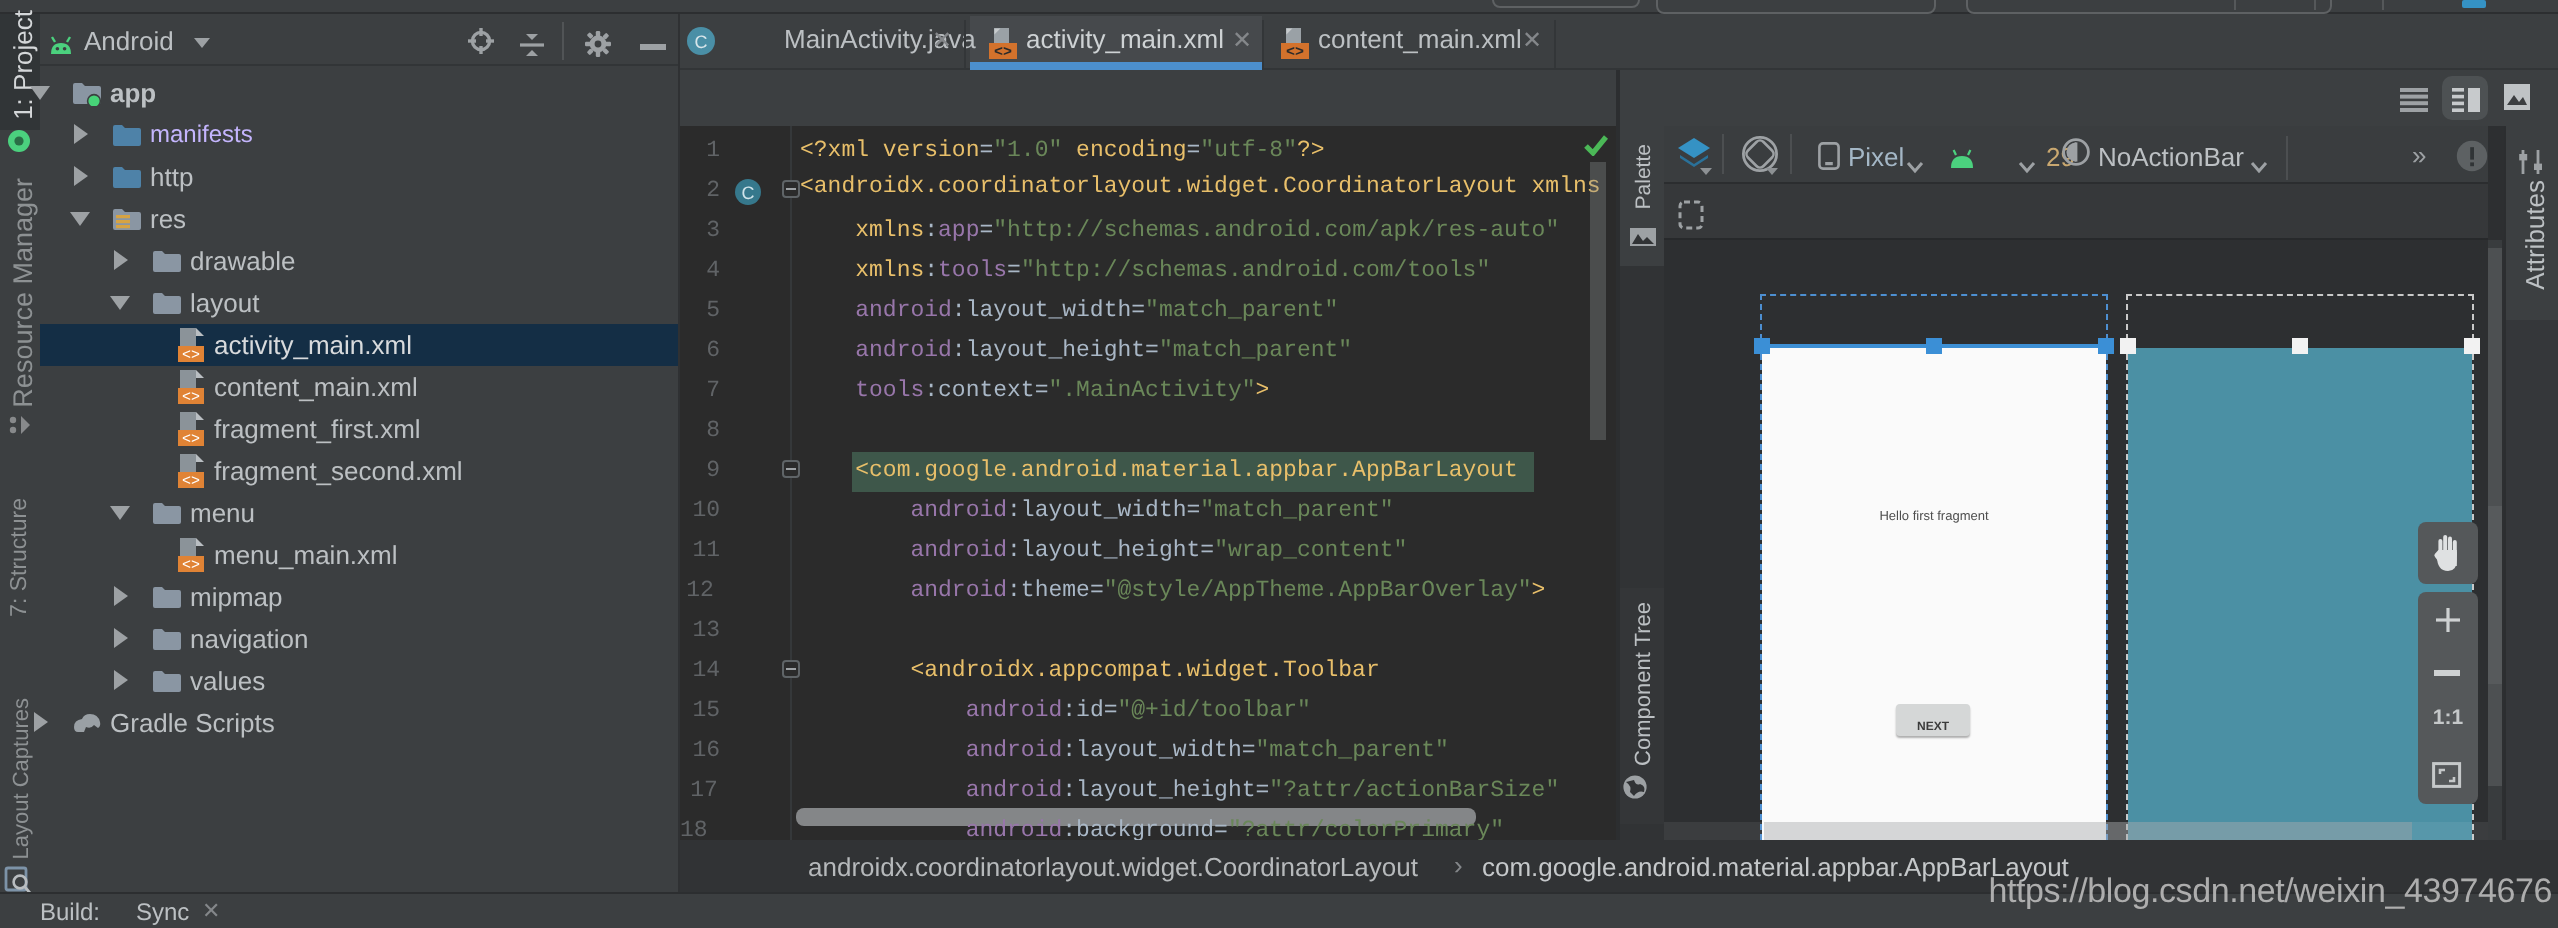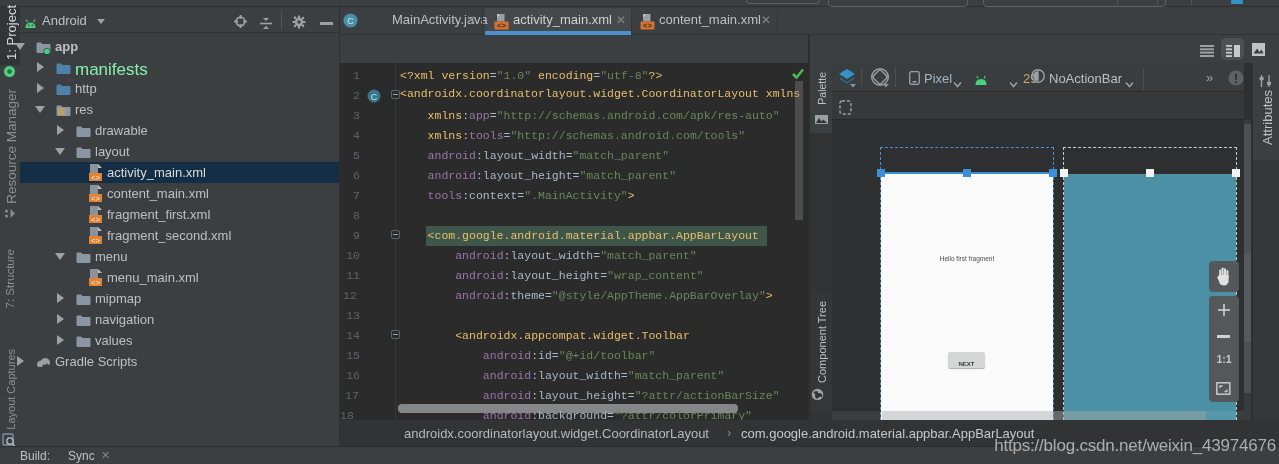--- a/index.html
+++ b/index.html
@@ -108,21 +108,21 @@
     <div class="abs" style="left:15px;top:43px;width:0;height:0;border-left:5.5px solid transparent;border-right:5.5px solid transparent;border-top:7px solid #9da1a4;"></div>
     <div class="abs" style="left:36px;top:40px;"><svg width="15" height="13">
         <path d="M0.5 2.5 Q0.5 1.5 1.5 1.5 H5 L6.5 3 H13.5 Q14.5 3 14.5 4 V11 Q14.5 12 13.5 12 H1.5 Q0.5 12 0.5 11Z" fill="#8a96a3"></path>
         <circle cx="11" cy="10.5" r="3.2" fill="#47d378" stroke="#3c3f41" stroke-width="0.8"></circle>
       </svg></div>
     <div class="abs" style="left:55px;top:39px;font-size:13px;color:#bcc0c3;font-weight:bold;">app</div>
     <div class="abs" style="left:37px;top:62px;width:0;height:0;border-top:5px solid transparent;border-bottom:5px solid transparent;border-left:7px solid #9da1a4;"></div>
     <div class="abs" style="left:56px;top:61px;"><svg width="15" height="13">
         <path d="M0.5 2.5 Q0.5 1.5 1.5 1.5 H5 L6.5 3 H13.5 Q14.5 3 14.5 4 V11 Q14.5 12 13.5 12 H1.5 Q0.5 12 0.5 11Z" fill="#4e82a8"></path>
       </svg></div>
-    <div class="abs" style="left:75px;top:60px;font-size:17px;color:#86efac;">manifests</div>
+    <div class="abs" style="left:75px;top:60px;font-size:12px;color:#c4b5fd;">manifests</div>
     <div class="abs" style="left:37px;top:83px;width:0;height:0;border-top:5px solid transparent;border-bottom:5px solid transparent;border-left:7px solid #9da1a4;"></div>
     <div class="abs" style="left:56px;top:82px;"><svg width="15" height="13">
         <path d="M0.5 2.5 Q0.5 1.5 1.5 1.5 H5 L6.5 3 H13.5 Q14.5 3 14.5 4 V11 Q14.5 12 13.5 12 H1.5 Q0.5 12 0.5 11Z" fill="#4e82a8"></path>
       </svg></div>
     <div class="abs" style="left:75px;top:81px;font-size:13px;color:#bcc0c3;">http</div>
     <div class="abs" style="left:35px;top:106px;width:0;height:0;border-left:5.5px solid transparent;border-right:5.5px solid transparent;border-top:7px solid #9da1a4;"></div>
     <div class="abs" style="left:56px;top:103px;"><svg width="15" height="13">
         <path d="M0.5 2.5 Q0.5 1.5 1.5 1.5 H5 L6.5 3 H13.5 Q14.5 3 14.5 4 V11 Q14.5 12 13.5 12 H1.5 Q0.5 12 0.5 11Z" fill="#8a96a3"></path>
         <g fill="#d6a343">
           <rect x="2" y="4.5" width="7" height="1.6"></rect>

